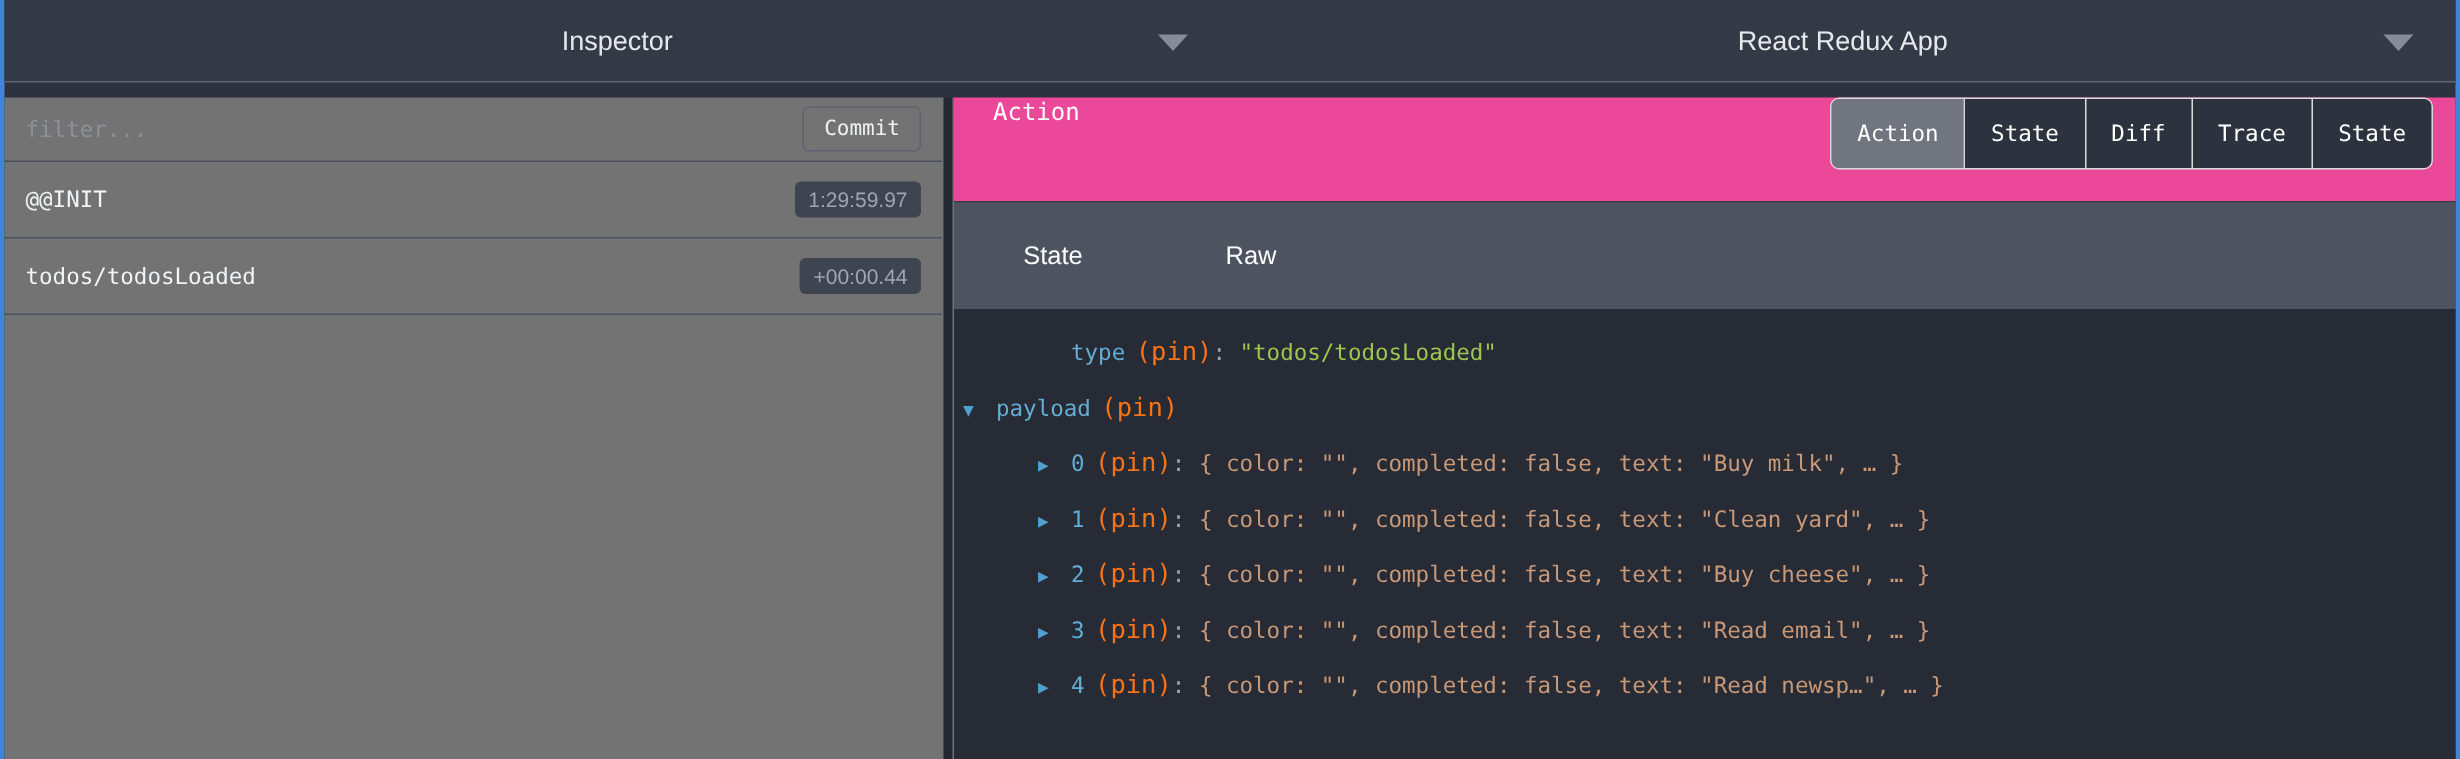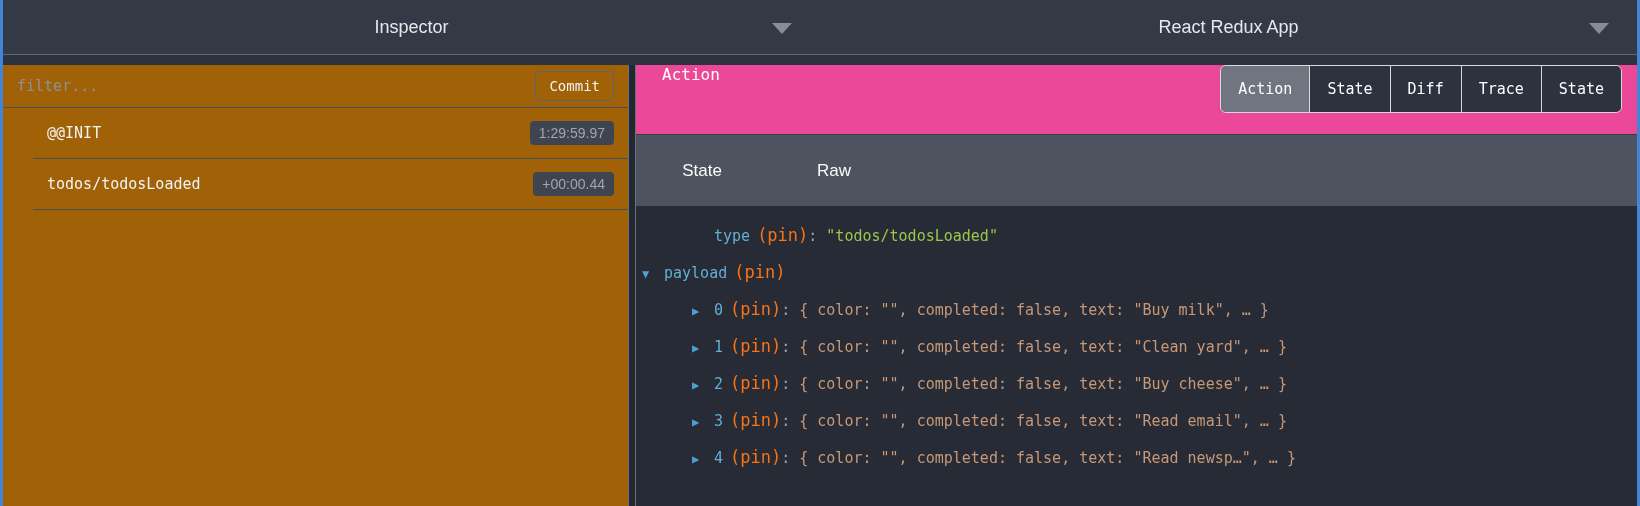--- a/index.html
+++ b/index.html
@@ -10,32 +10,32 @@
 
   
   .topbar { height:55px; flex:0 0 55px; display:flex; background:#333945; border-bottom:1px solid #5f646d; }
   .topbar-tab { position:relative; width:50%; display:flex; align-items:center; justify-content:center; cursor:pointer; }
   .topbar-title { color:#e6e8ec; font-size:18px; }
   .dd-arrow { position:absolute; right:28px; top:50%; margin-top:-4px; width:0; height:0;
               border-left:10px solid transparent; border-right:10px solid transparent; border-top:11px solid #878d98; }
 
   
   .main { flex:1; display:flex; min-height:0; }
-  .left-panel { width:625px; flex:0 0 625px; background:#a16207; display:flex; flex-direction:column; }
+  .left-panel { width:625px; flex:0 0 625px; background:#737373; display:flex; flex-direction:column; }
   .divider { width:8px; flex:0 0 8px; background:#23272f; border-left:1px solid #6e737b; border-right:1px solid #6e737b; cursor:col-resize; }
   .right-panel { flex:1; display:flex; flex-direction:column; min-width:0; }
 
   
   .filter-row { height:43px; flex:0 0 43px; display:flex; align-items:center; padding:0 14px; border-bottom:1px solid #4a505b; }
   .filter-input { flex:1; background:transparent; border:none; outline:none; color:#e8eaec;
                   font-family:"DejaVu Sans Mono", monospace; font-size:15px; }
   .filter-input::placeholder { color:#8b919c; }
   .commit-btn { background:transparent; color:#f0f1f3; border:1px solid #5d6370; border-radius:4px;
                 font-family:"DejaVu Sans Mono", monospace; font-size:14px; padding:6px 13px; cursor:pointer; }
-  .action-list { flex:1;margin-left:30px; }
+  .action-list { flex:1; }
   .action-item { height:51px; display:flex; align-items:center; justify-content:space-between;
                  padding:0 14px; border-bottom:1px solid #4a505b; cursor:pointer; }
   .action-name { color:#f2f3f5; font-family:"DejaVu Sans Mono", monospace; font-size:15px; }
   .time-badge { background:#3e4450; color:#a0a6b0; border-radius:4px; padding:4px 9px;
                 font-family:Liberation Sans, sans-serif; font-size:14px; }
 
   
   .action-header { height:69px; flex:0 0 69px; background:#ec4899; display:flex; align-items:flex-start;
                    justify-content:space-between; padding-left:26px; }
   .action-header-label { color:#ffffff; font-family:"DejaVu Sans Mono", monospace; font-size:16px; }

